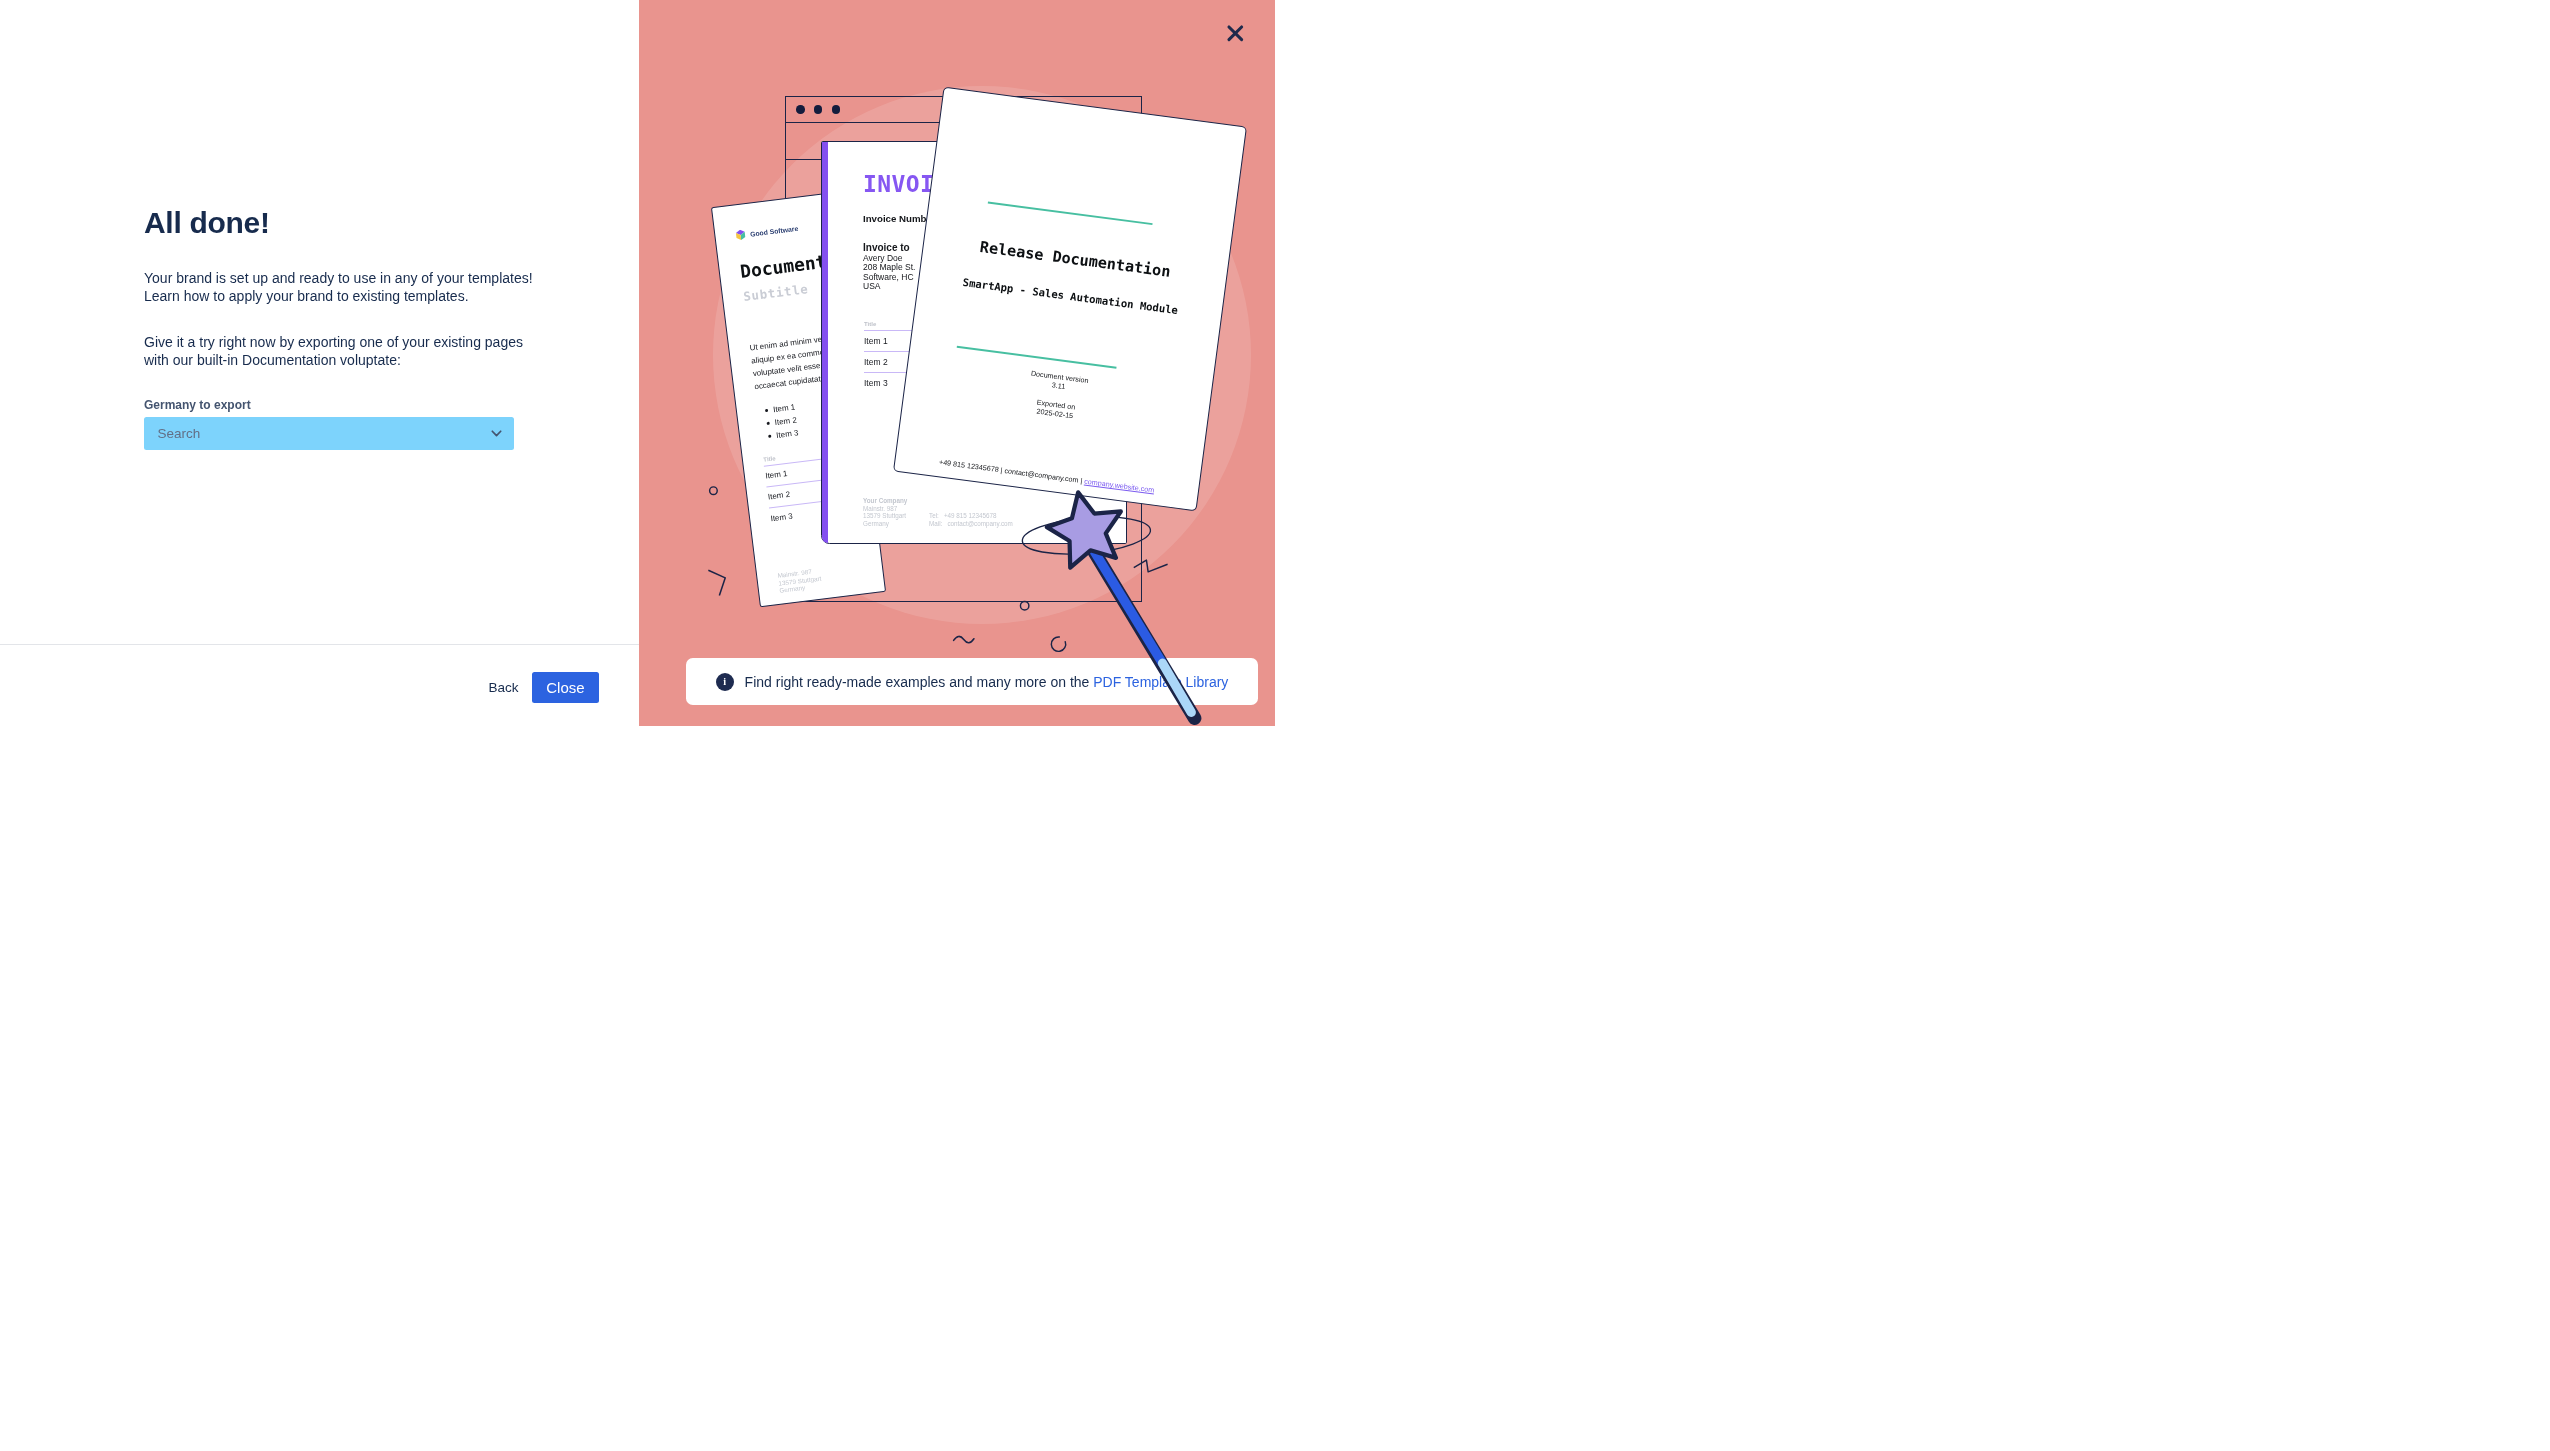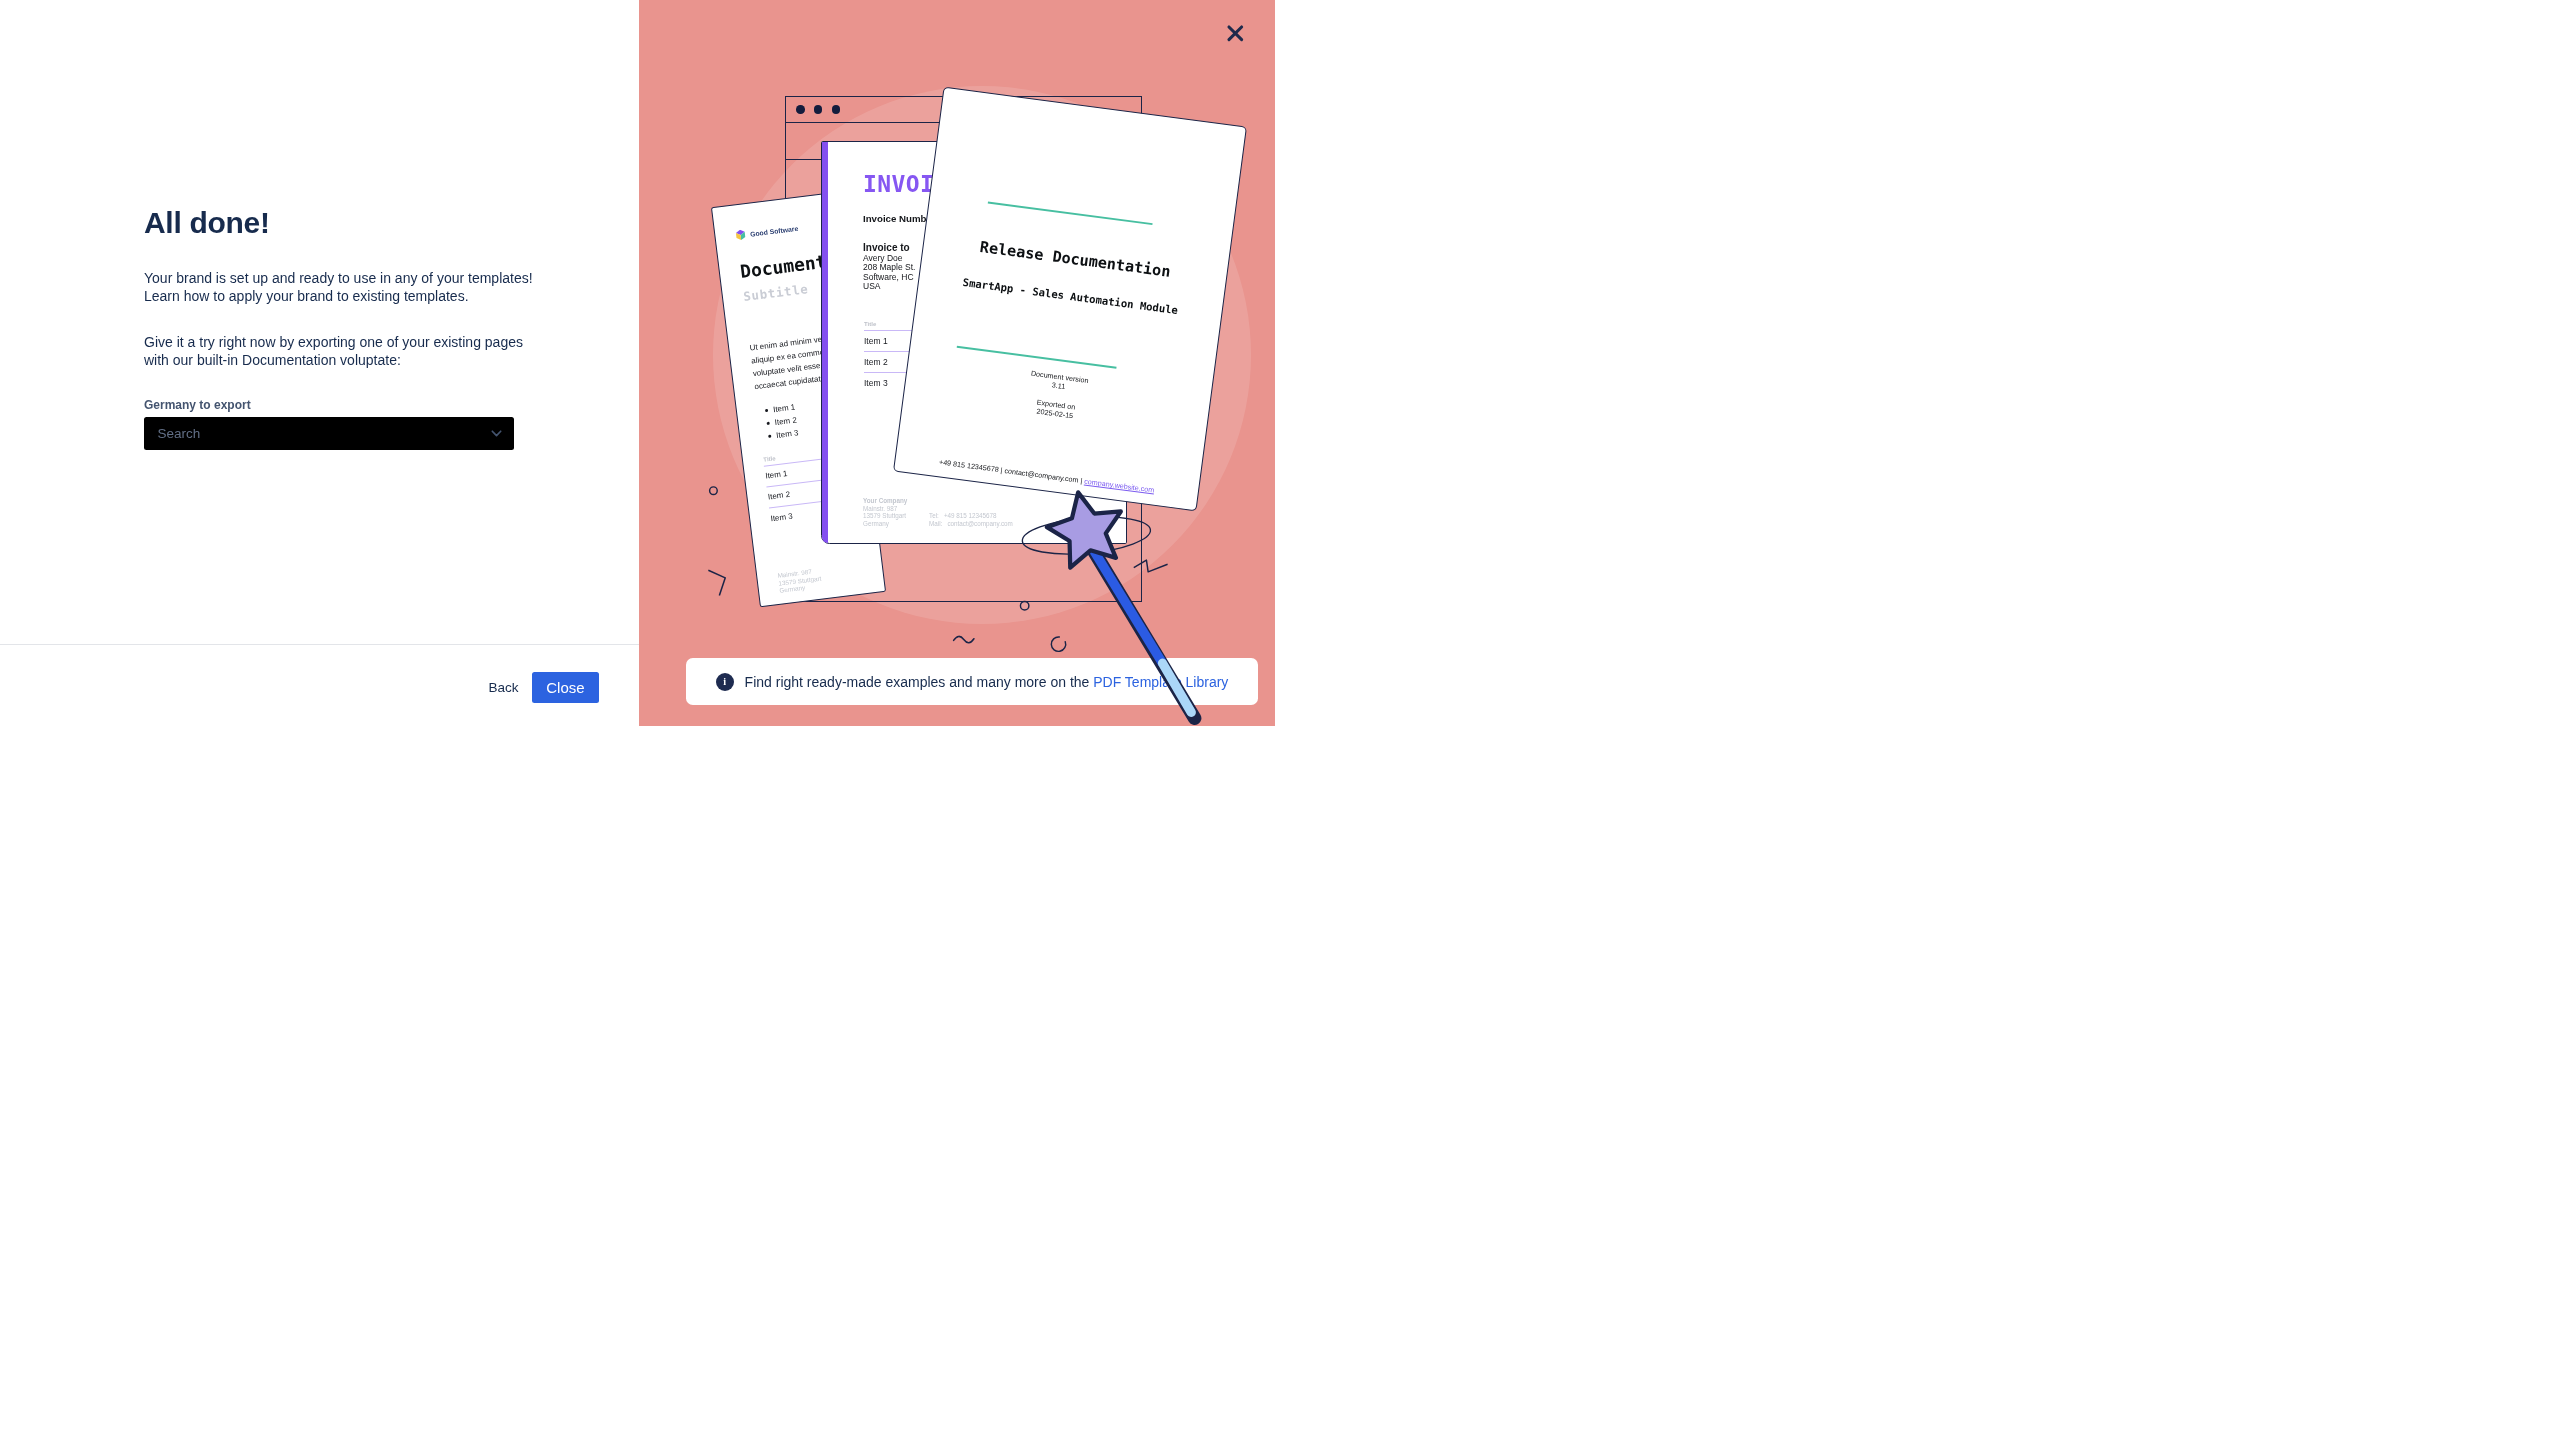--- a/index.html
+++ b/index.html
@@ -4,21 +4,21 @@
 <style>
   html,body{margin:0;padding:0;background:#fff;}
   #stage{position:relative;width:1275px;height:726px;overflow:hidden;
          font-family:"Liberation Sans",sans-serif;background:#fff;}
   
   .left-panel{position:absolute;left:0;top:0;width:639px;height:726px;background:#fff;}
   .h1{position:absolute;left:144px;top:206px;font-size:30px;font-weight:bold;color:#172B4D;letter-spacing:-0.3px;}
   .para{position:absolute;left:144px;font-size:14px;line-height:18px;color:#172B4D;}
   .p1{top:269px;} .p2{top:333px;}
   .field-label{position:absolute;left:144px;top:398px;font-size:12px;font-weight:bold;color:#44546F;}
-  .select{position:absolute;left:144px;top:417px;width:370px;height:33px;background:#000000;
+  .select{position:absolute;left:144px;top:417px;width:370px;height:33px;background:#7dd3fc;
           border-radius:2.5px;display:flex;align-items:center;padding:0 12px 0 13.5px;box-sizing:border-box;cursor:pointer;}
   .select-value{flex:1;font-size:13.5px;color:#626F86;}
   .divider{position:absolute;left:0;top:644px;width:639px;height:0.8px;background:#E3E5E9;}
   .footer-actions{position:absolute;right:40px;top:672px;display:flex;align-items:center;gap:10px;}
   .btn-back{font-size:13.5px;color:#172B4D;background:none;border:none;cursor:pointer;padding:5.1px 3.4px;font-family:inherit;}
   .btn-close{font-size:15px;font-weight:500;color:#fff;background:#2C63E0;border:none;border-radius:2.5px;
              padding:6.8px 14.4px;cursor:pointer;font-family:inherit;}
   
   .right-panel{position:absolute;left:639px;top:0;width:636px;height:726px;background:#E9948E;overflow:hidden;}
   .bg-circle{position:absolute;left:74px;top:86px;width:538px;height:538px;border-radius:50%;

